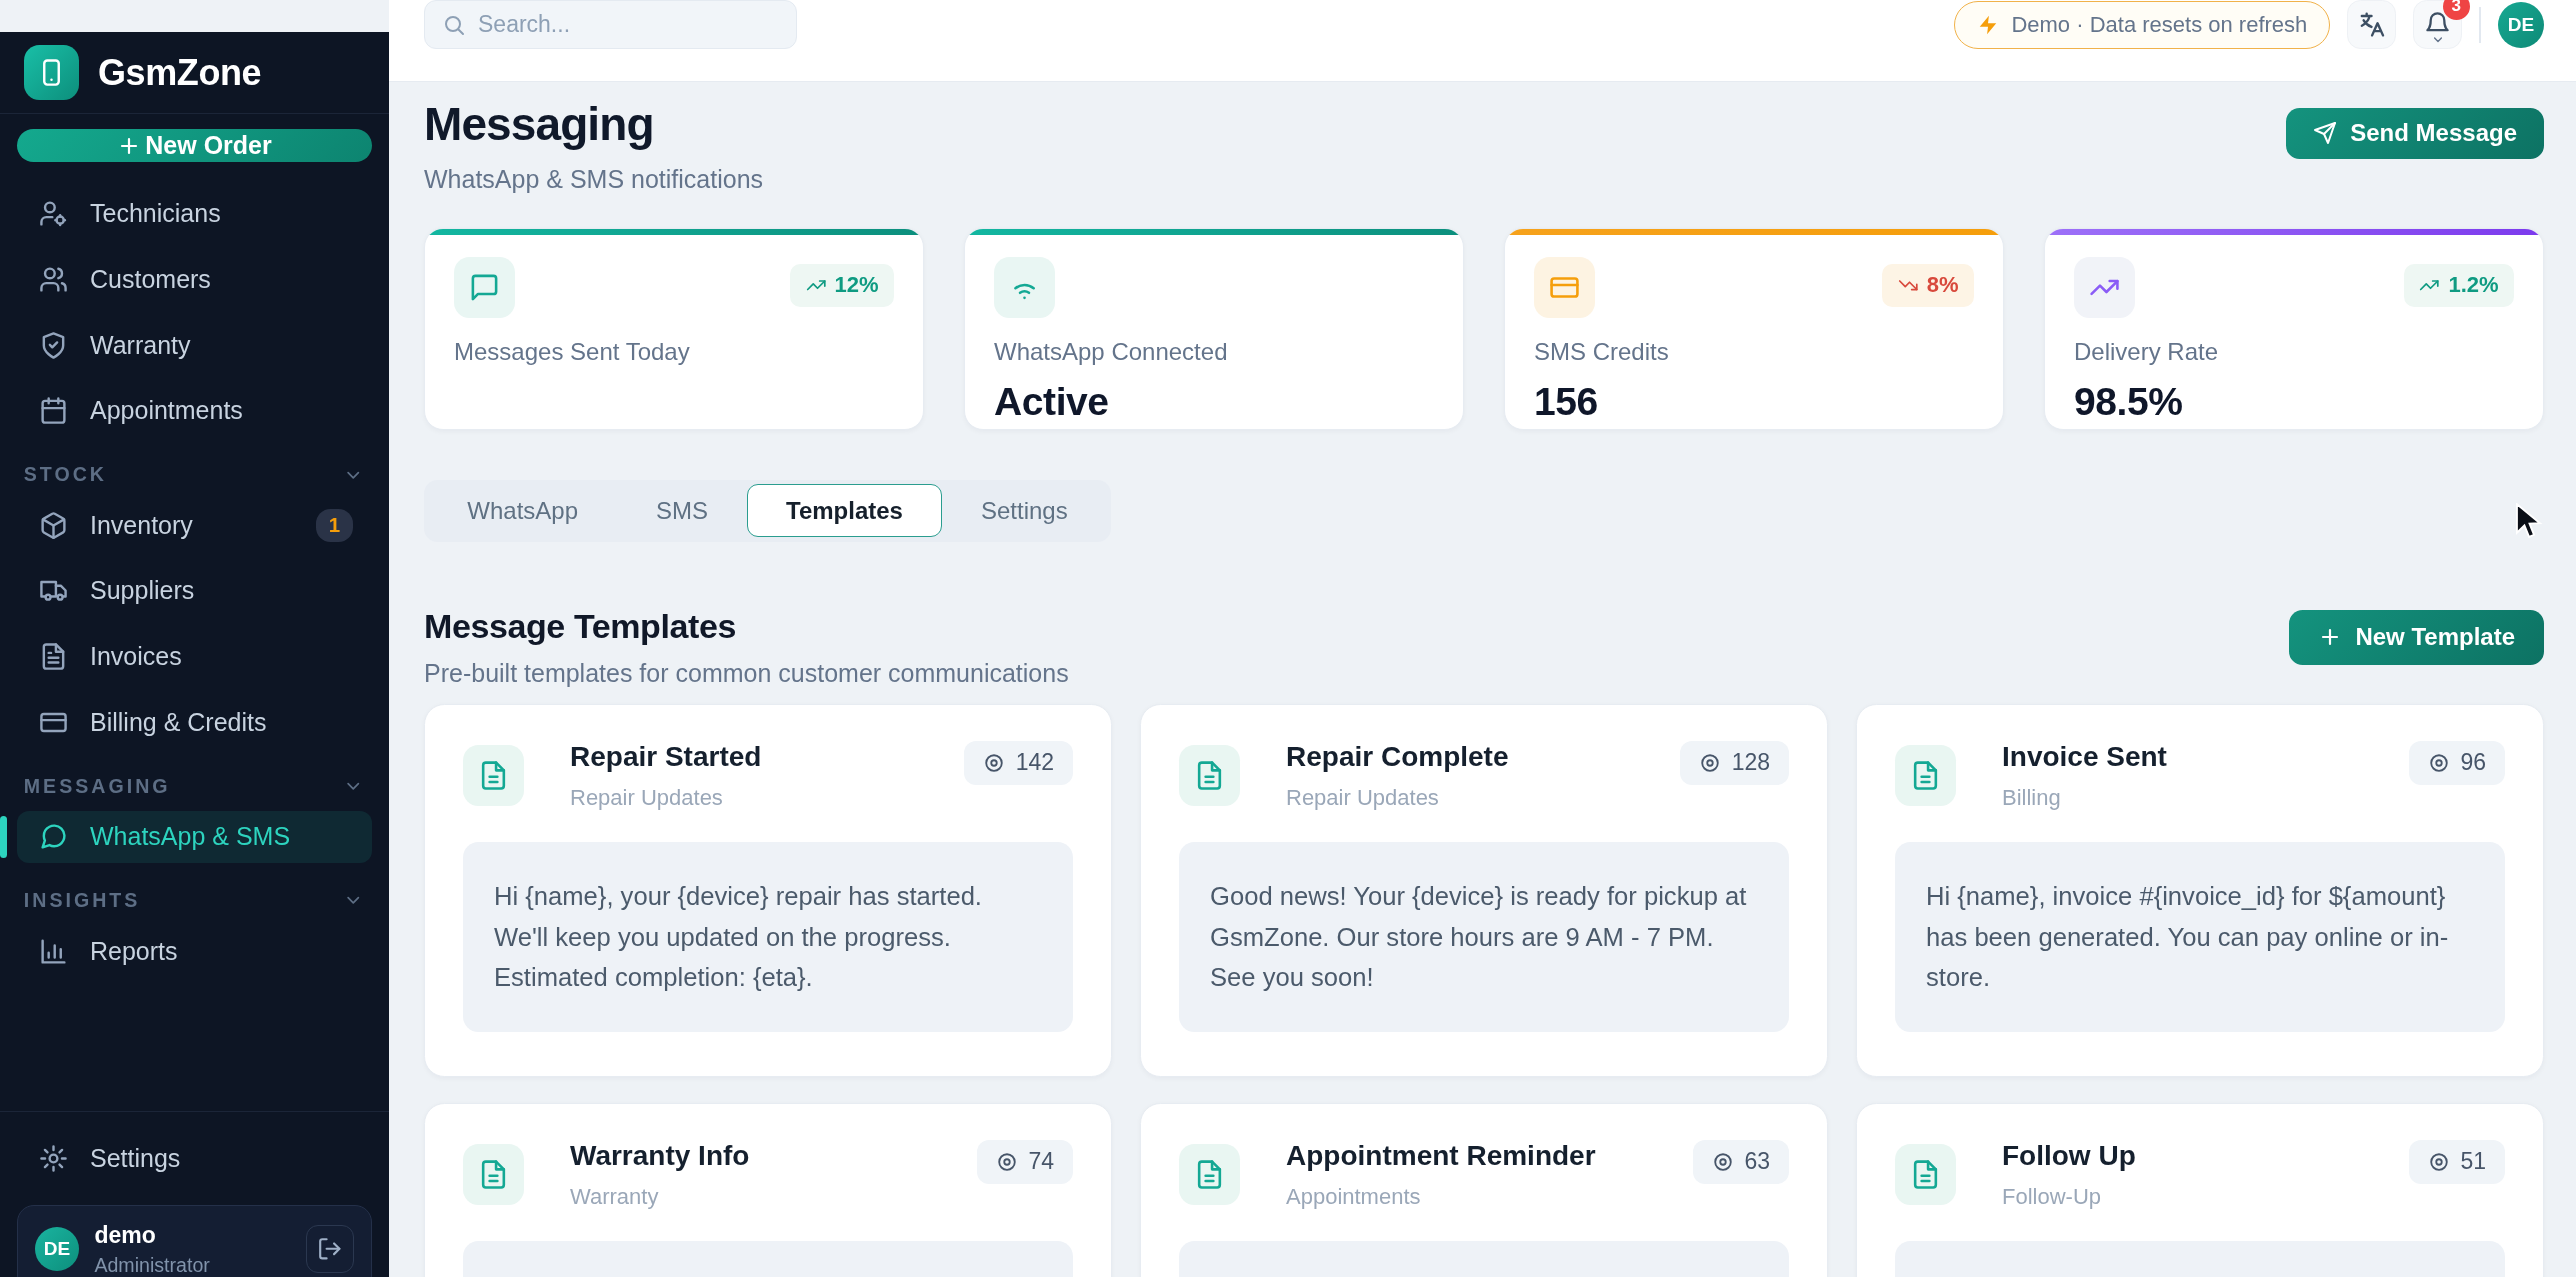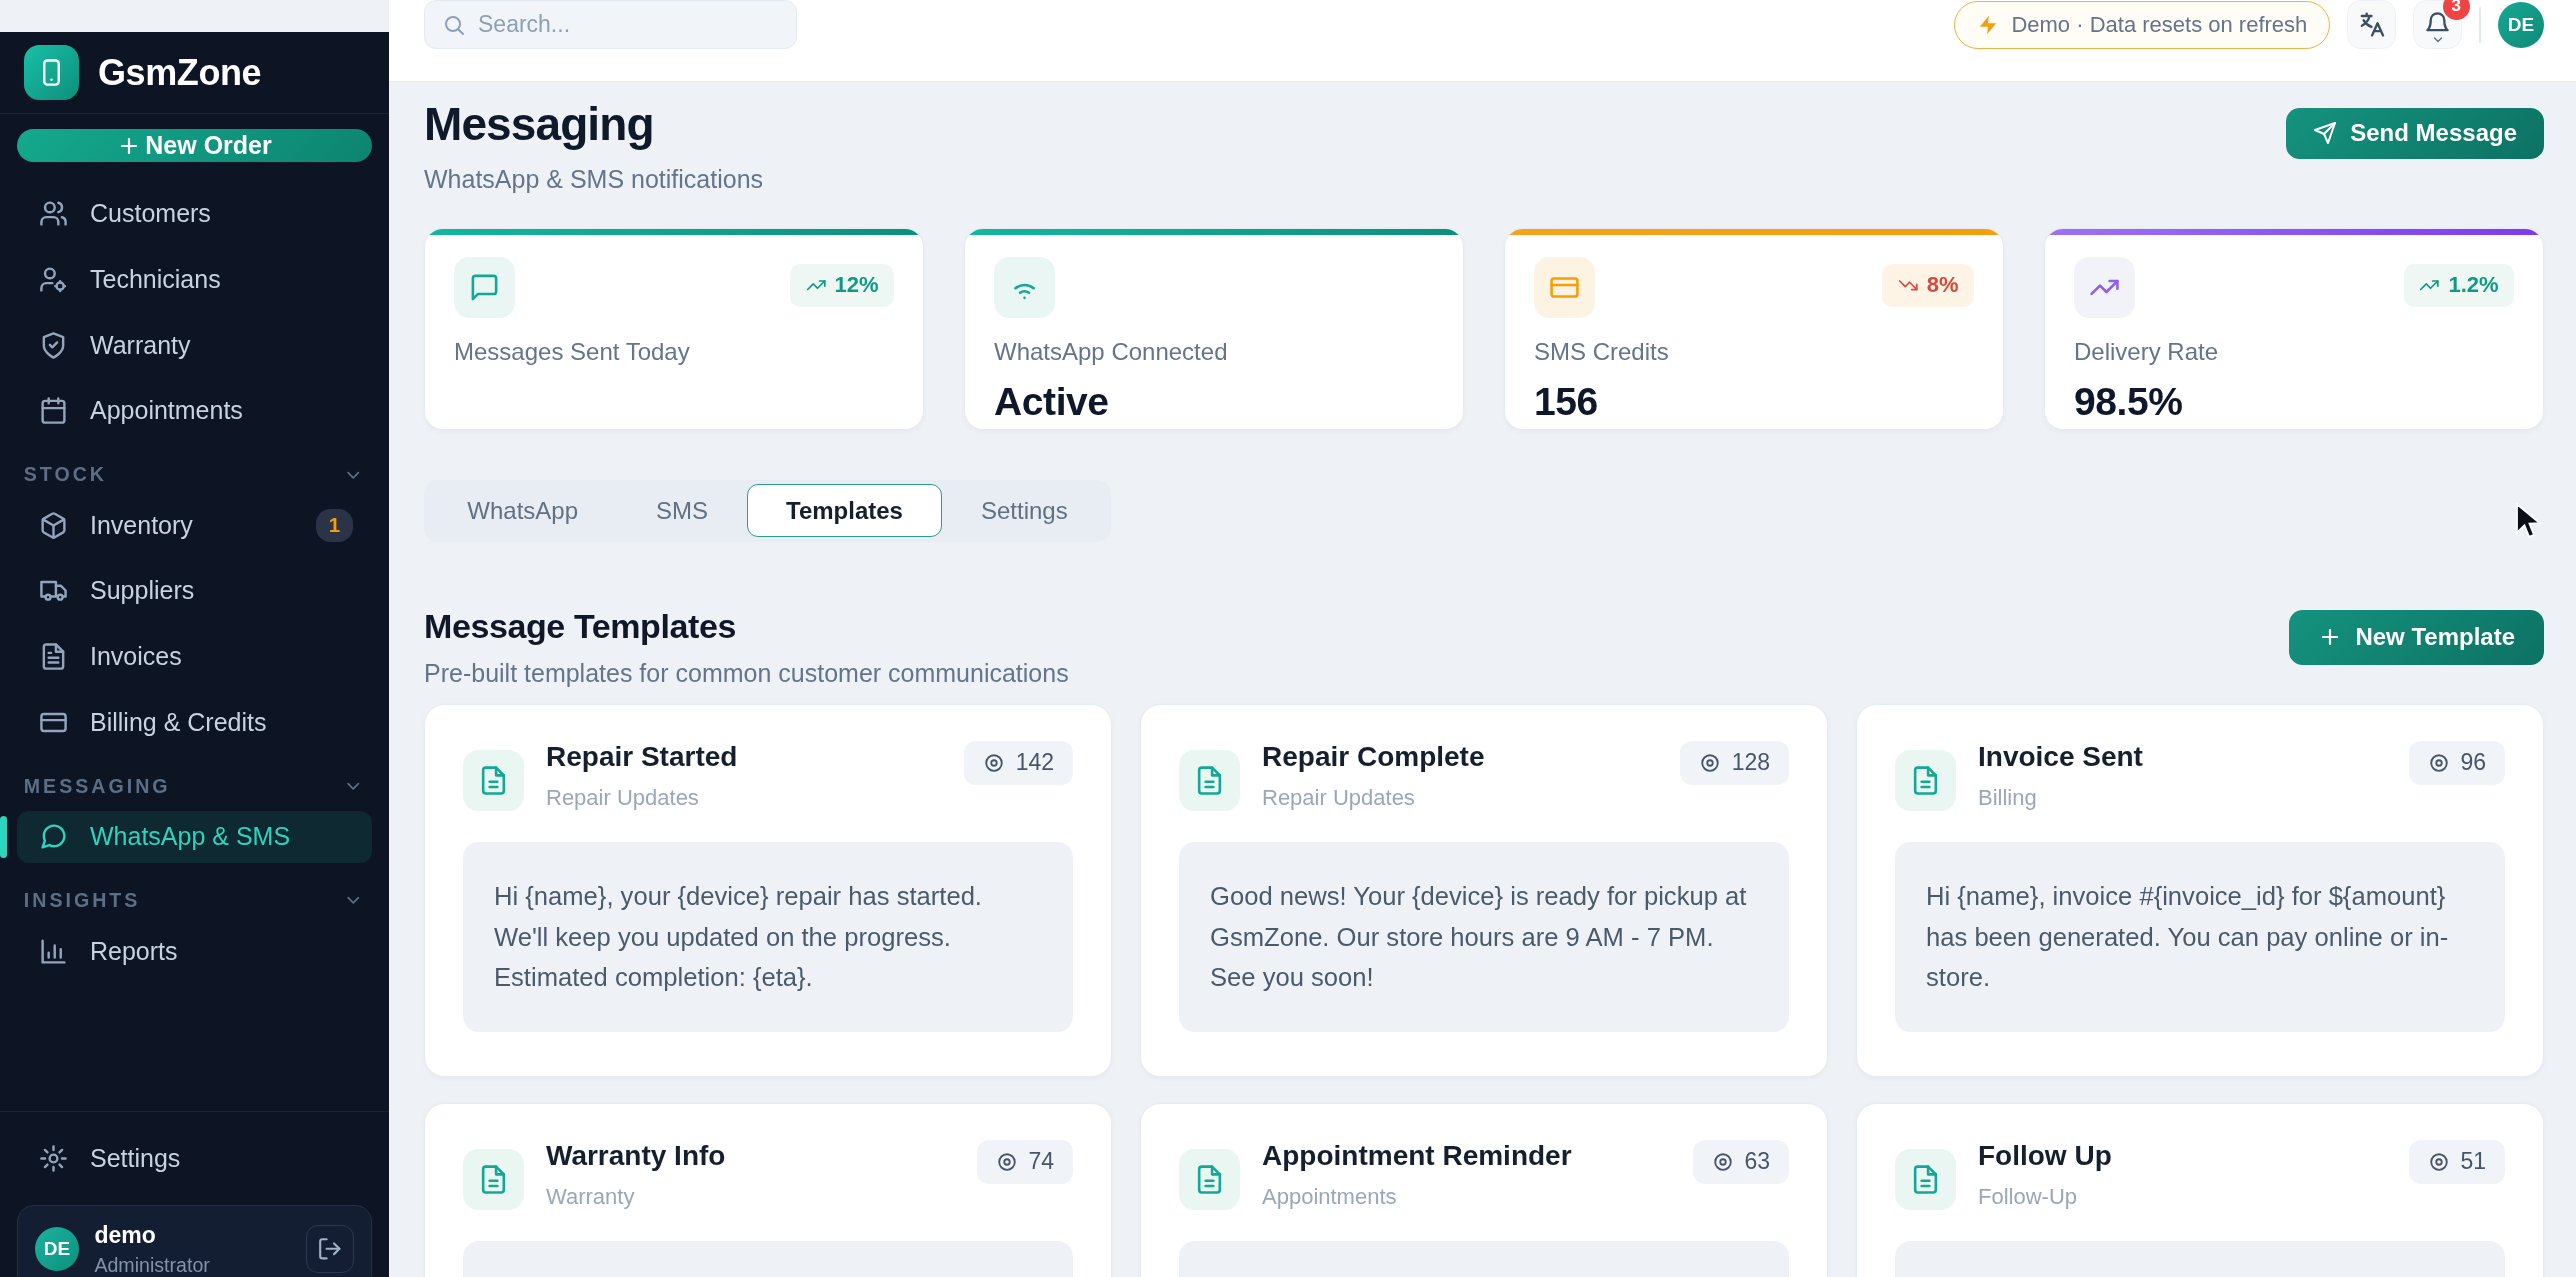--- a/index.html
+++ b/index.html
@@ -71,21 +71,21 @@
   .tab { height:53px; border-radius:11px; display:flex; align-items:center; padding:0 38px; font-size:24px; color:#5f7183; cursor:pointer; border:1.7px solid transparent; }
   .tab.active { background:#fff; border-color:#2a9d8f; color:#16202c; font-weight:700; }
 
   .sec-head { display:flex; align-items:flex-start; margin-top:65px; }
   .sec-title { font-size:34px; font-weight:800; color:#101828; letter-spacing:-0.4px; }
   .sec-sub { font-size:25px; color:#64748b; margin-top:13.6px; }
   .newtpl-btn { margin-left:auto; margin-top:3.4px; height:55px; border:none; border-radius:13.6px; background:linear-gradient(135deg,#14937e,#0d7263); color:#fff; font-size:24px; font-weight:600; display:flex; align-items:center; gap:13.6px; padding:0 29px; cursor:pointer; font-family:inherit; }
 
   .tpl-grid { margin-top:15.4px; display:grid; grid-template-columns:repeat(3,688px); gap:26.4px 28px; }
   .tpl-card { height:373px; background:#fff; border:0.9px solid #e7ecf2; border-radius:20.5px; padding:36px 38px; box-shadow:0 1.7px 5.1px rgba(15,23,42,0.04); cursor:pointer; }
-  .tpl-head { display:flex; align-items:flex-end; position:relative; }
+  .tpl-head { display:flex; align-items:center; position:relative;gap:24px; }
   .tpl-ic { width:61px; height:61px; border-radius:15.4px; background:#e9f6f2; color:#14a894; display:flex; align-items:center; justify-content:center; flex:0 0 auto; }
   .tpl-meta { margin-left:22px; }
   .tpl-title { font-size:28px; font-weight:700; color:#15202e; }
   .tpl-cat { font-size:22px; color:#9aa7b8; margin-top:12px; }
   .views-pill { position:absolute; right:0; top:0; background:#f0f4f8; border-radius:12px; padding:8.5px 19px; display:flex; align-items:center; gap:10.2px; color:#475569; font-size:23px; }
   .tpl-body { margin-top:31px; background:#eef2f7; border-radius:15.4px; padding:34px 31px; font-size:25.6px; line-height:1.6; color:#4b5a6b; }
 
   .cursor { position:absolute; left:2513px; top:503px; z-index:50; }
 </style>
 </head>
@@ -110,38 +110,38 @@
           <path d="M12 5v14M5 12h14"></path>
         </svg>
       </span>
     <span>New Order</span>
   </button>
 
   <nav class="nav">
     <div class="s-item">
       <span class="ic">
           <svg width="29" height="29" viewBox="0 0 24 24" fill="none" stroke="currentColor" stroke-width="2" stroke-linecap="round" stroke-linejoin="round">
+            <circle cx="9" cy="7" r="4"></circle>
+            <path d="M2 21v-2a4 4 0 0 1 4-4h5"></path>
+            <circle cx="17.5" cy="17.5" r="3"></circle>
+            <path d="M17.5 13.5v1M17.5 20.5v1M21.5 17.5h-1M14.5 17.5h-1"></path>
+          </svg>
+        </span>
+      <span>Technicians</span>
+    </div>
+    <div class="s-item">
+      <span class="ic">
+          <svg width="29" height="29" viewBox="0 0 24 24" fill="none" stroke="currentColor" stroke-width="2" stroke-linecap="round" stroke-linejoin="round">
             <path d="M16 21v-2a4 4 0 0 0-4-4H6a4 4 0 0 0-4 4v2"></path>
             <circle cx="9" cy="7" r="4"></circle>
             <path d="M22 21v-2a4 4 0 0 0-3-3.87"></path>
             <path d="M16 3.13a4 4 0 0 1 0 7.75"></path>
           </svg>
         </span>
       <span>Customers</span>
-    </div>
-    <div class="s-item">
-      <span class="ic">
-          <svg width="29" height="29" viewBox="0 0 24 24" fill="none" stroke="currentColor" stroke-width="2" stroke-linecap="round" stroke-linejoin="round">
-            <circle cx="9" cy="7" r="4"></circle>
-            <path d="M2 21v-2a4 4 0 0 1 4-4h5"></path>
-            <circle cx="17.5" cy="17.5" r="3"></circle>
-            <path d="M17.5 13.5v1M17.5 20.5v1M21.5 17.5h-1M14.5 17.5h-1"></path>
-          </svg>
-        </span>
-      <span>Technicians</span>
     </div>
     <div class="s-item">
       <span class="ic">
           <svg width="29" height="29" viewBox="0 0 24 24" fill="none" stroke="currentColor" stroke-width="2" stroke-linecap="round" stroke-linejoin="round">
             <path d="M12 22s8-4 8-10V5l-8-3-8 3v7c0 6 8 10 8 10z"></path>
             <path d="m9 11.5 2 2 4-4"></path>
           </svg>
         </span>
       <span>Warranty</span>
     </div>

